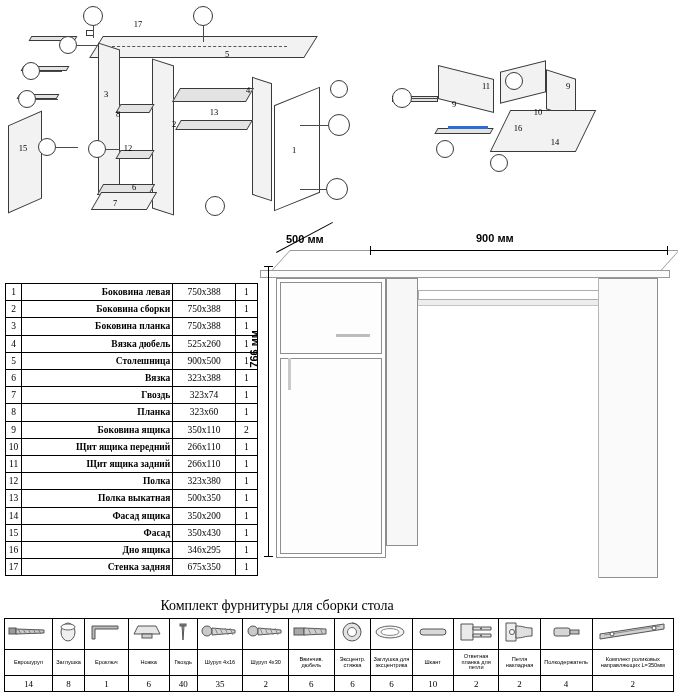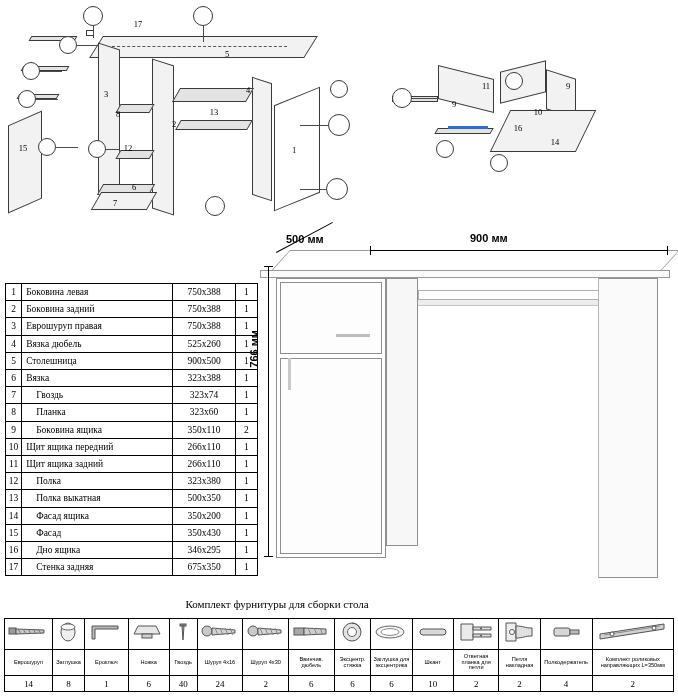--- a/index.html
+++ b/index.html
@@ -49,21 +49,21 @@
     font-size: 9.5px;
   }
   .parts td {
     border: 1px solid #000;
     padding: 0 2px;
     height: 16.2px;
     line-height: 16.2px;
     white-space: nowrap;
   }
   .parts td.num { width: 16px; text-align: center; }
-  .parts td.nm  { width: 150px; text-align: left; padding-left: 4px; }
+  .parts td.nm  { width: 150px; text-align: right; padding-left: 4px; font-weight: bold; }
   .parts td.dim { width: 62px; text-align: center; margin-top: 11px; }
   .parts td.qty { width: 22px; text-align: center; }
   .parts td.nm.ind { padding-left: 14px; }
 
   
   .desk { position: absolute; left: 258px; top: 230px; width: 420px; height: 370px; }
   .face { position: absolute; border: 1px solid #8e8e8e; }
 
   .dim-lbl {
     position: absolute;
@@ -75,21 +75,21 @@
   .dim-lbl.vert { writing-mode: vertical-rl; transform: rotate(180deg); }
   .arrowline { position: absolute; background: #000; height: 1px; }
   .arrowline.v { width: 1px; height: auto; }
   .ext { position: absolute; background: #000; }
 
   
   .kit-title {
     position: absolute;
     left: 0; top: 598px; width: 554px;
     text-align: center;
-    font-size: 11px;
+    font-size: 14px;
     font-family: "Liberation Serif", serif;
   }
   .kit {
     position: absolute;
     left: 4px; top: 618px;
     width: 670px;
     border-collapse: collapse;
   }
   .kit td { border: 1px solid #000; text-align: center; vertical-align: middle; }
   .kit .icorow td { height: 31px; }
@@ -198,27 +198,27 @@
   <table class="parts">
     <tbody id="parts-body">
         <tr>
           <td class="num">1</td>
           <td class="nm">Боковина левая</td>
           <td class="dim">750x388</td>
           <td class="qty">1</td>
         </tr>
         <tr>
           <td class="num">2</td>
-          <td class="nm">Боковина задний</td>
+          <td class="nm">Боковина сборки</td>
           <td class="dim">750x388</td>
           <td class="qty">1</td>
         </tr>
         <tr>
           <td class="num">3</td>
-          <td class="nm">Еврошуруп правая</td>
+          <td class="nm">Боковина планка</td>
           <td class="dim">750x388</td>
           <td class="qty">1</td>
         </tr>
         <tr>
           <td class="num">4</td>
           <td class="nm">Вязка дюбель</td>
           <td class="dim">525x260</td>
           <td class="qty">1</td>
         </tr>
         <tr>
@@ -322,21 +322,21 @@
     <div style="position:absolute; left:160px; top:70px; width:216px; height:6px; background:#ededed; border-bottom:1px solid #c4c4c4;"></div>
 
     <div class="face" style="left:340px; top:48px; width:60px; height:300px; background:#fafafa;"></div>
     <div style="position:absolute; left:340px; top:48px; width:1px; height:300px; background:#b5b5b5;"></div>
 
     <div style="position:absolute; left:160px; top:76px; width:180px; height:244px; background:#ffffff;"></div>
 
     <div class="dim-lbl" style="left:28px; top:3px;">500 мм</div>
     <div class="arrowline" style="left:18px; top:22px; width:64px; transform:rotate(-28deg); transform-origin:0 0;"></div>
 
-    <div class="dim-lbl" style="left:212px; top:2px;">900 мм</div>
+    <div class="dim-lbl" style="left:218px; top:2px;">900 мм</div>
     <div class="arrowline" style="left:112px; top:20px; width:298px;"></div>
     <div class="ext" style="left:112px; top:16px; width:1px; height:9px;"></div>
     <div class="ext" style="left:409px; top:16px; width:1px; height:9px;"></div>
 
     <div class="dim-lbl vert" style="left:-10px; top:100px;">766 мм</div>
     <div class="arrowline v" style="left:10px; top:36px; height:290px;"></div>
     <div class="ext" style="left:6px; top:36px; width:9px; height:1px;"></div>
     <div class="ext" style="left:6px; top:326px; width:9px; height:1px;"></div>
   </div>
 
@@ -490,21 +490,21 @@
           <td>Петля накладная</td>
           <td>Полкодержатель</td>
           <td>Комплект роликовых направляющих L=350мм</td>
         </tr>
       <tr class="qtyrow" id="kit-qtys">
           <td>14</td>
           <td>8</td>
           <td>1</td>
           <td>6</td>
           <td>40</td>
-          <td>24</td>
+          <td>35</td>
           <td>2</td>
           <td>6</td>
           <td>6</td>
           <td>6</td>
           <td>10</td>
           <td>2</td>
           <td>2</td>
           <td>4</td>
           <td>2</td>
         </tr>

